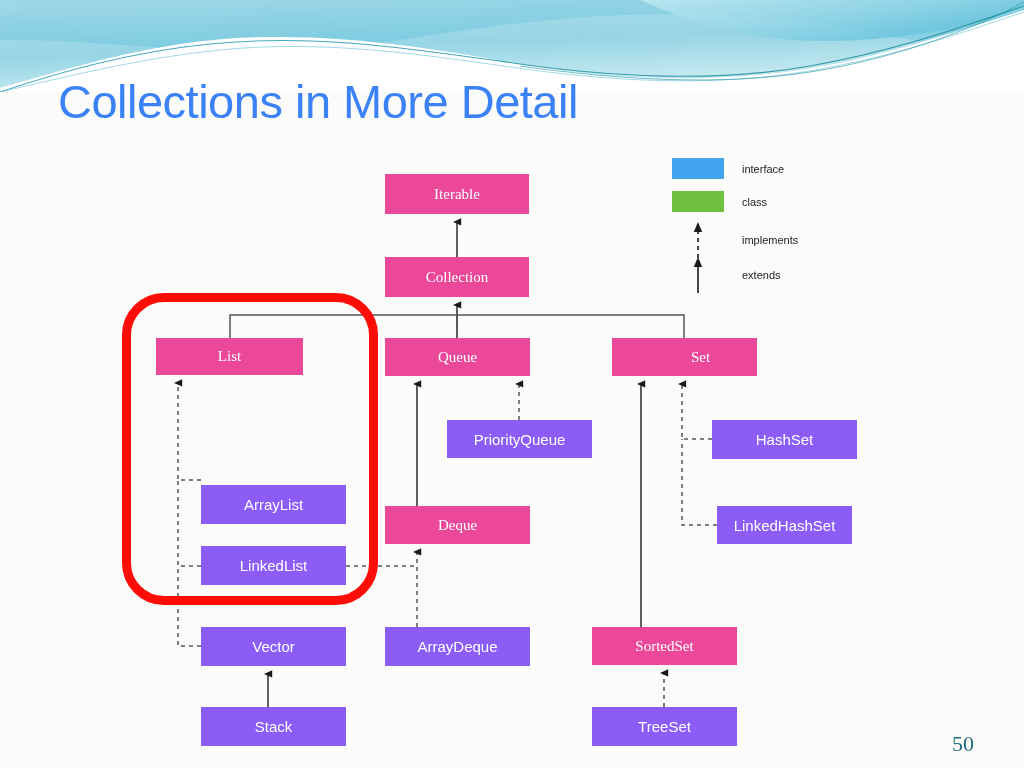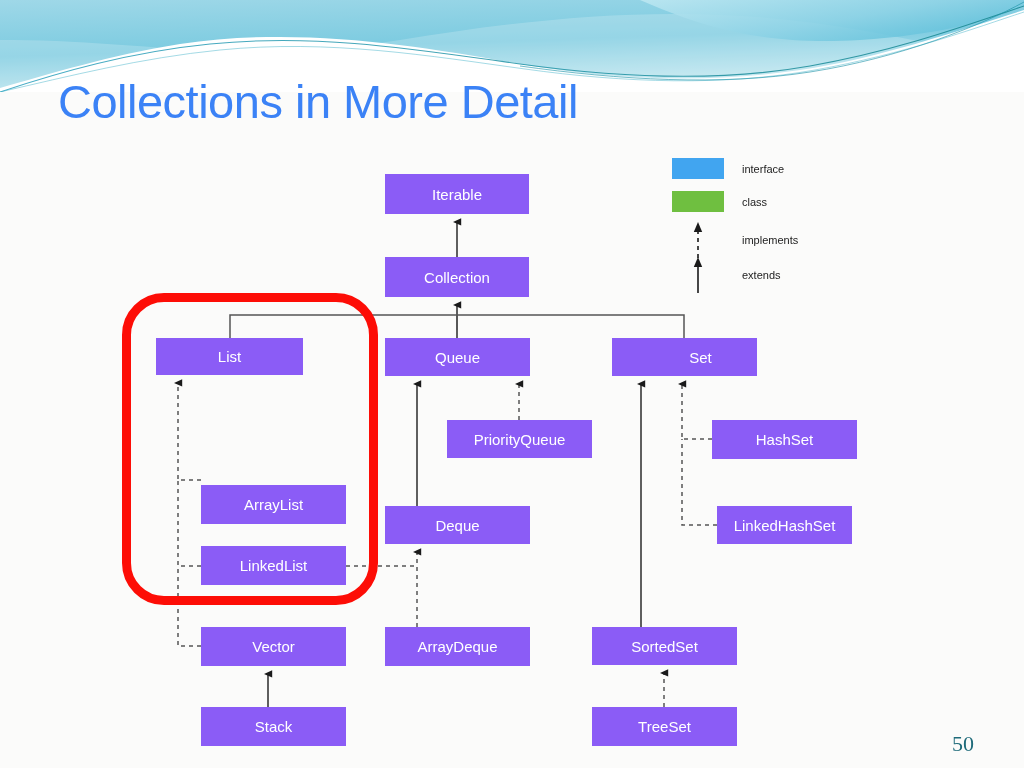--- a/index.html
+++ b/index.html
@@ -23,21 +23,21 @@
   }
   
   .diagram{position:absolute;left:0;top:0;width:1024px;height:768px;}
   .node{
     position:absolute;box-sizing:border-box;
     display:flex;align-items:center;justify-content:center;
     color:#ffffff;font-size:15px;
     font-family:"Liberation Sans", sans-serif;
     white-space:nowrap;
   }
-  .node.iface{background:#8b5cf6;}
+  .node.iface{background:#ec4899;font-family:Liberation Serif, serif;}
   .node.klass{background:#8b5cf6;}
   svg.edges{position:absolute;left:0;top:0;width:1024px;height:768px;pointer-events:none;}
   
   .legend{position:absolute;left:672px;top:158px;width:230px;height:130px;}
   .legend-row{position:absolute;display:flex;align-items:center;}
   .sw{width:52px;height:21px;display:inline-block;}
   .sw.iface{background:#41a5f0;}
   .sw.klass{background:#6fbf40;}
   .legend-label{margin-left:18px;font-size:11px;color:#222;}
   .legend-arrow{width:52px;height:40px;position:relative;display:inline-block;}

